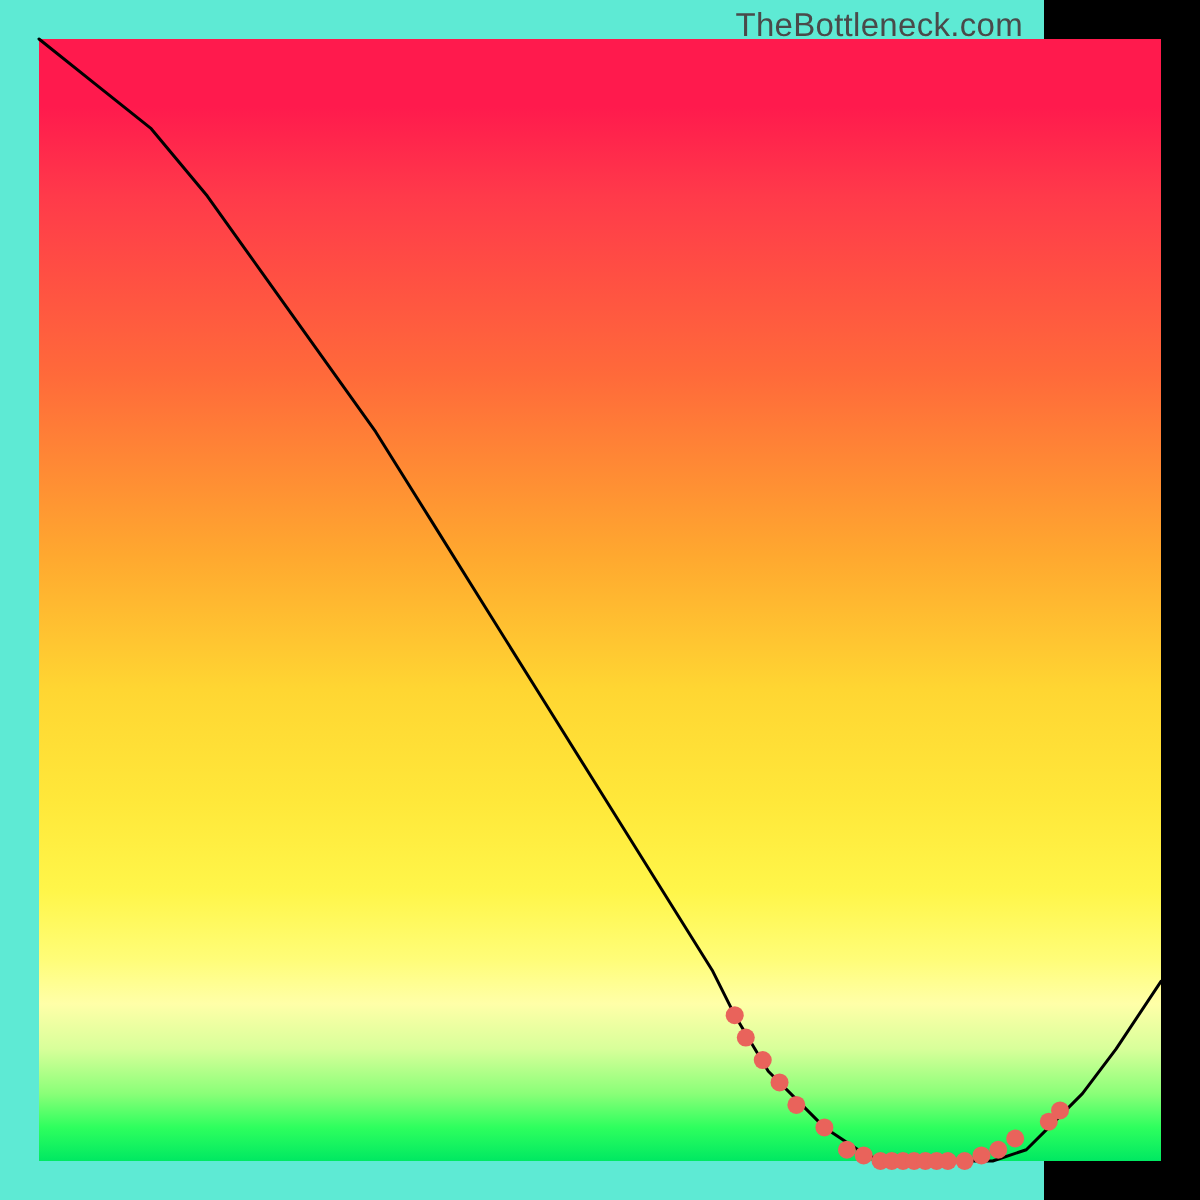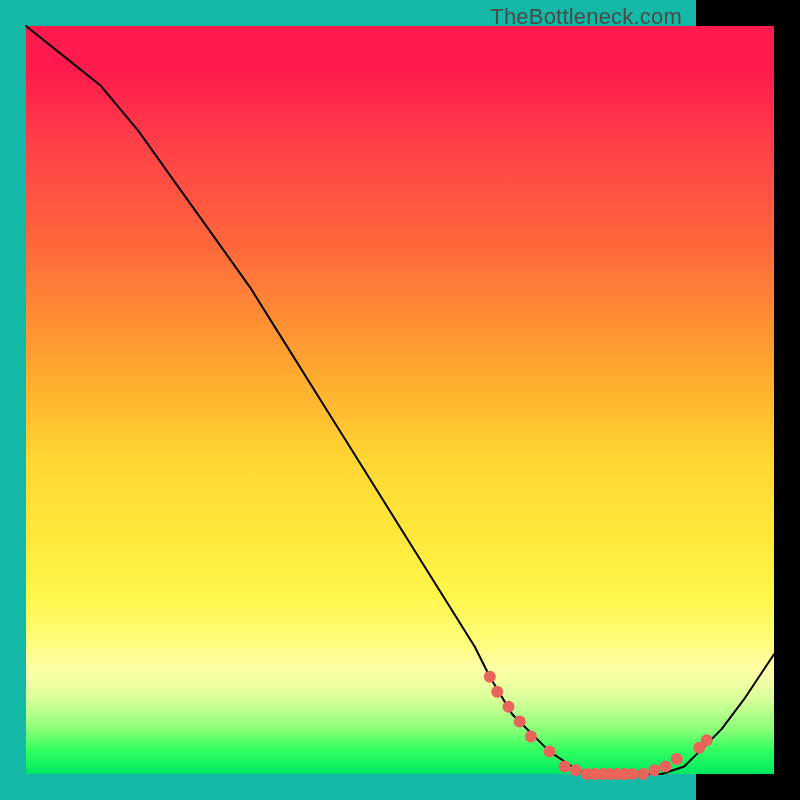--- a/index.html
+++ b/index.html
@@ -8,21 +8,21 @@
     width: 800px;
     height: 800px;
     background: #000;
     overflow: hidden;
     font-family: Arial, Helvetica, sans-serif;
   }
   .frame {
     position: relative;
     width: 696px;
     height: 800px;
-    background: #14b8a6;
+    background: #5eead4;
     text-align: center;
   }
   .watermark {
     position: absolute;
     top: 4px;
     right: 14px;
     color: #4a4a4a;
     font-size: 22px;
     font-weight: 500;
     letter-spacing: 0.2px;

